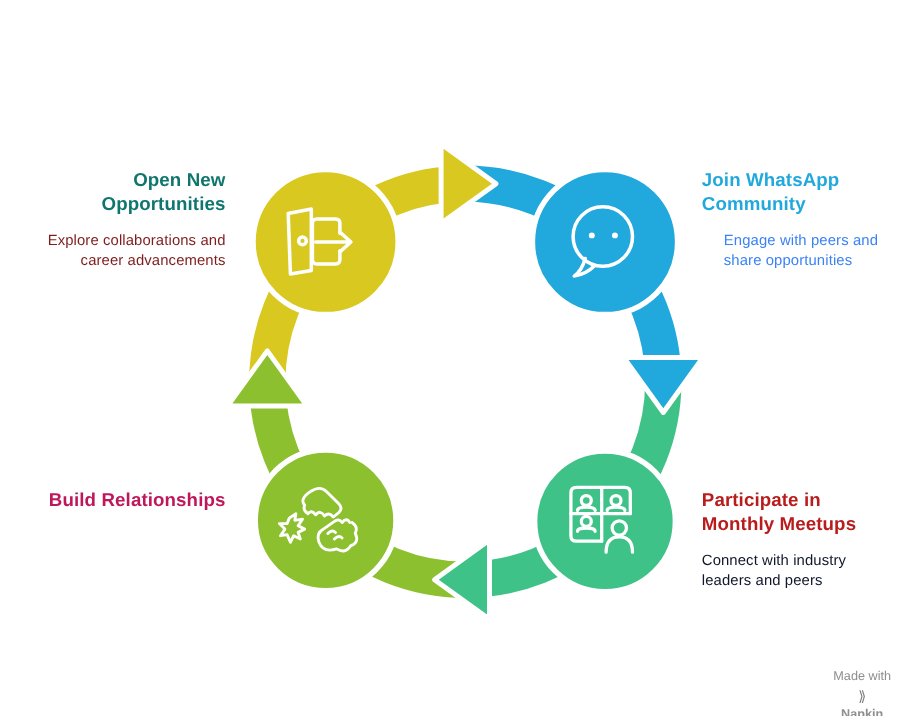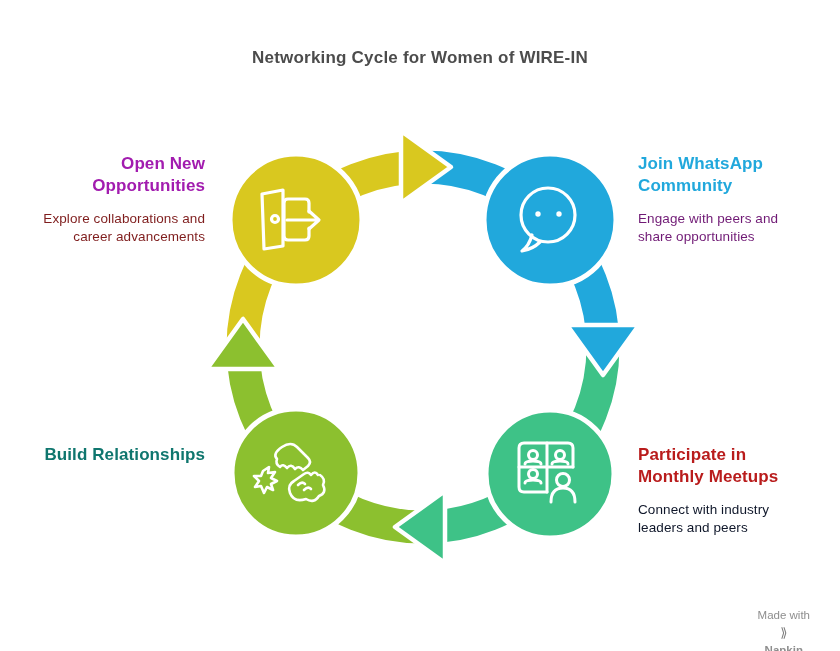--- a/index.html
+++ b/index.html
@@ -25,21 +25,20 @@
     gap:5px; font-size:11.5px; color:#8e8e8e;flex-direction:column;
   }
   .watermark .brand { font-weight:700; }
   .watermark .logo { font-size:13px; line-height:1; color:#7e7e7e; }
 </style>
 </head>
 <body>
 
 <div class="canvas">
 
-  <h1 class="main-title" style="color: rgb(76, 76, 76);">Networking Cycle for Women of WIRE-IN</h1>
 
   <svg class="diagram-svg" width="840" height="651" viewBox="0 0 840 651">
 
     <g fill="none" stroke="#ffffff" stroke-width="42">
       <path d="M 243,347 A 180,180 0 0 1 423,167"></path>
       <path d="M 423,167 A 180,180 0 0 1 603,347"></path>
       <path d="M 603,347 A 180,180 0 0 1 423,527"></path>
       <path d="M 423,527 A 180,180 0 0 1 243,347"></path>
     </g>
 
@@ -93,36 +92,36 @@
 
     <g transform="translate(296,473)" fill="none" stroke="#ffffff" stroke-width="2.6" stroke-linecap="round" stroke-linejoin="round">
       <path d="M -14,-26 Q -5,-32 1,-26 L 12,-15 Q 16,-11 12,-7 L 7,-3 Q 3,-8 -1,-4 Q -5,-10 -9,-5 Q -13,-10 -16,-6 Q -21,-9 -19,-14 Q -24,-19 -14,-26"></path>
       <path d="M -33,-2 L -27,-6 L -28,0 L -21,-1 L -25,5 L -19,8 L -25,11 L -23,17 L -29,14 L -32,20 L -35,13 L -41,14 L -37,8 L -42,3 L -35,3 Z"></path>
       <path d="M 24,2 Q 30,6 27,12 Q 31,20 23,23 Q 18,31 10,26 Q -2,30 -6,20 Q -9,12 -2,8 L 8,1 Q 12,-2 15,2 Q 19,-3 22,2"></path>
       <path d="M 2,12 Q 6,8 9,11 M 8,17 Q 12,13 15,16"></path>
     </g>
   </svg>
 
   <div class="node-text align-right" style="right:635px; top:153px; width:170px;">
-    <div class="node-title" style="color: #a21caf;">Open New Opportunities</div>
+    <div class="node-title" style="color: #0f766e;">Open New Opportunities</div>
     <div class="node-desc" style="color: #7f1d1d;">Explore collaborations and career advancements</div>
   </div>
 
   <div class="node-text" style="left:638px; top:153px; width:165px;">
     <div class="node-title" style="color: rgb(33, 168, 220);">Join WhatsApp Community</div>
-    <div class="node-desc" style="color: #701a75;">Engage with peers and share opportunities</div>
+    <div class="node-desc" style="color: #3b82f6; margin-left: 20px;">Engage with peers and share opportunities</div>
   </div>
 
   <div class="node-text" style="left:638px; top:444px; width:160px;">
     <div class="node-title" style="color: #b91c1c;">Participate in Monthly Meetups</div>
     <div class="node-desc" style="color: #0f172a;">Connect with industry leaders and peers</div>
   </div>
 
   <div class="node-text align-right" style="right:635px; top:444px; width:190px;">
-    <div class="node-title" style="color: #0f766e;">Build Relationships</div>
+    <div class="node-title" style="color: #be185d;">Build Relationships</div>
   </div>
 
   <div class="watermark" style="color: rgb(142, 142, 142);">
     <span>Made with</span>
     <span class="logo">⟫</span>
     <span class="brand">Napkin</span>
   </div>
 
 </div>
 

